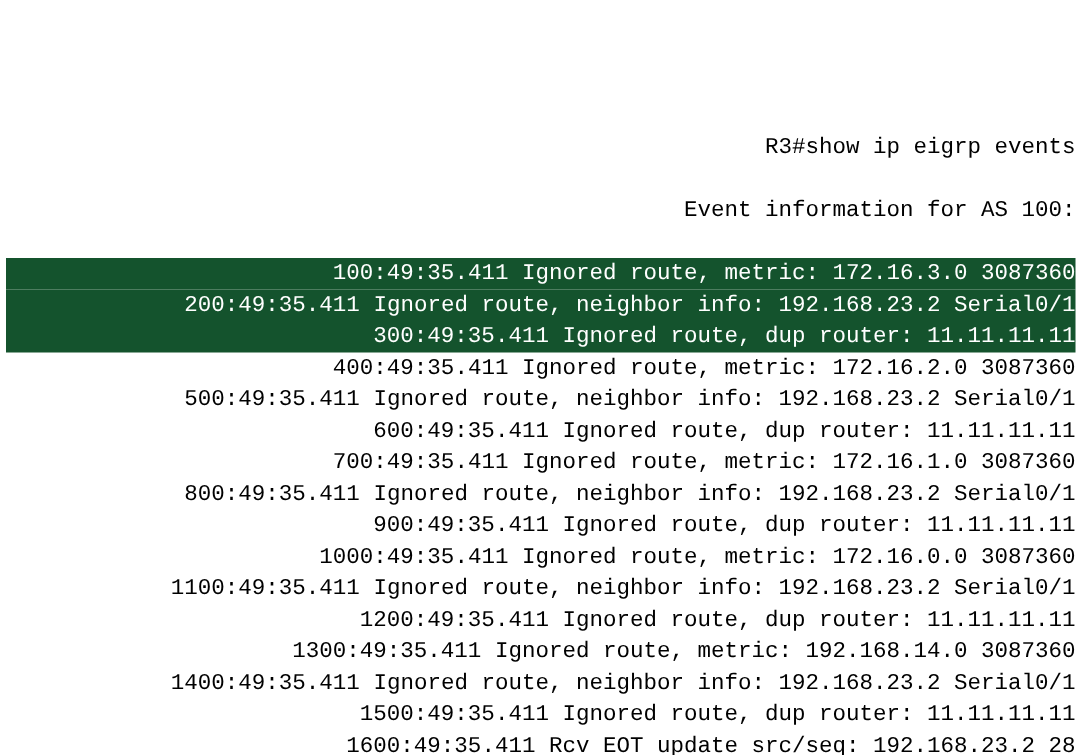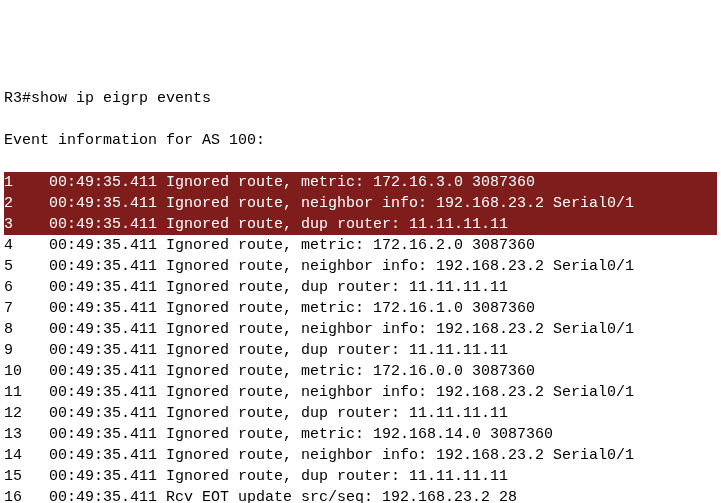--- a/index.html
+++ b/index.html
@@ -7,23 +7,24 @@
       padding: 4px;
       background: #fff;
       font-family: "Consolas", "Courier New", monospace;
       font-size: 15px;
       line-height: 21px;
       color: #000;
       white-space: pre;
     }
     .line {
       display: block;
+      text-align: right;
     }
     .hl {
-      background: #7f1d1d;
+      background: #14532d;
       color: #fff;
     }
     .seg-num {
       display: inline-block;
       width: 5ch;
     }
     .seg-ts {
       display: inline-block;
     }
   </style>

